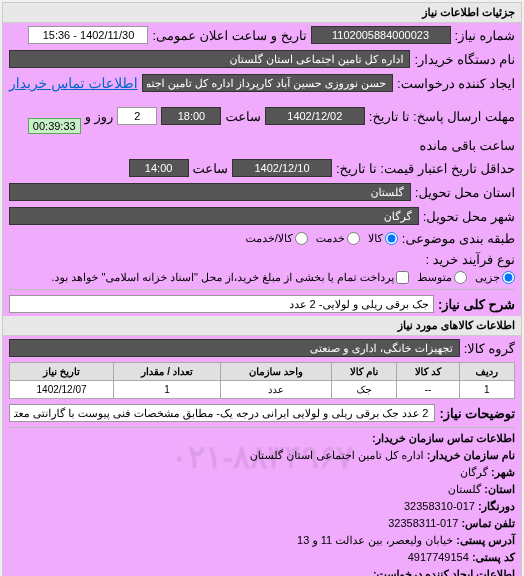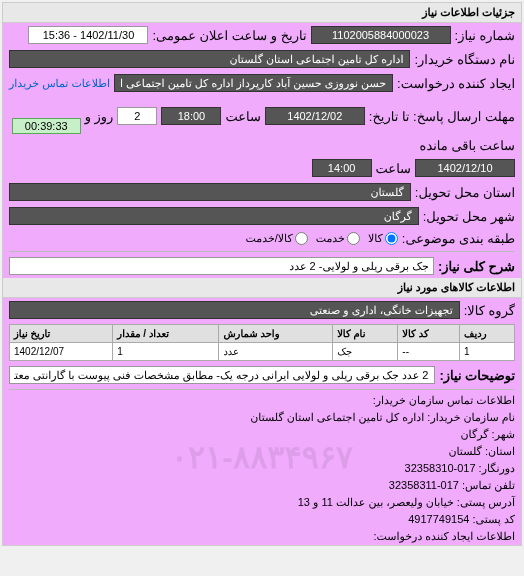--- a/index.html
+++ b/index.html
@@ -45,21 +45,22 @@
       min-width: 0;
     }
     .input.dark {
       background: #555;
       color: #fff;
       border: 1px solid #333;
     }
     .input.wide { flex: 1; text-align: right; padding-right: 6px; }
     .link {
       color: #0066cc;
-      font-size: 11px;
+      text-decoration: underline;
+      font-size: 14px;
       cursor: pointer;
     }
     .radio-group {
       display: flex;
       align-items: center;
       gap: 8px;
     }
     .radio-item, .check-item {
       display: flex;
       align-items: flex-end;
@@ -71,30 +72,30 @@
     }
     .separator {
       border: none;
       border-top: 1px solid #bbb;
       margin: 2px 6px;
     }
     .info-row {
       padding: 2px 6px;
       font-size: 11px;
     }
-    .info-row .lbl { font-weight: normal; }
+    .info-row .lbl { font-weight: bold; }
     table {
       width: 100%;
       border-collapse: collapse;
       font-size: 10px;
     }
     th, td {
       border: 1px solid #aaa;
       padding: 3px 4px;
-      text-align: left;
+      text-align: center;
       background: #fff;
     }
     th {
       background: #e0e0e0;
       font-weight: bold;
     }
     .watermark {
       position: absolute;
       bottom: 100px;
       left: 0;
@@ -102,21 +103,21 @@
       text-align: center;
       font-size: 32px;
       color: rgba(0,0,0,0.08);
       pointer-events: none;
       font-weight: bold;
       letter-spacing: 2px;
     }
     .countdown {
       background: #c8f0c8;
       border: 1px solid #5a5;
-      padding: 1px 12px;
+      padding: 1px 4px;
       margin-top: 20px;
     }
   </style>
 </head>
 <body>
 
 <div class="panel">
   <div class="section-header">جزئیات اطلاعات نیاز</div>
 
   <div class="form-row">
@@ -142,20 +143,21 @@
     <input class="input dark" style="width: 100px;" value="1402/12/02">
     <span class="label">ساعت</span>
     <input class="input dark" style="width: 60px;" value="18:00">
     <input class="input" style="width: 40px;" value="2">
     <span class="label">روز و</span>
     <span class="input countdown">00:39:33</span>
     <span class="label">ساعت باقی مانده</span>
   </div>
 
   <div class="form-row">
+    <span class="label">حداقل تاریخ اعتبار قیمت: تا تاریخ:</span>
     <input class="input dark" style="width: 100px;" value="1402/12/10">
     <span class="label">ساعت</span>
     <input class="input dark" style="width: 60px;" value="14:00">
   </div>
 
   <div class="form-row">
     <span class="label">استان محل تحویل:</span>
     <input class="input dark wide" value="گلستان" style="">
   </div>
 
@@ -175,20 +177,37 @@
           <input type="radio" name="cat" style="">
           <span>خدمت</span>
         </label>
       <label class="radio-item">
           <input type="radio" name="cat" style="">
           <span>کالا/خدمت</span>
         </label>
     </div>
   </div>
 
+  <div class="form-row">
+    <span class="label">نوع فرآیند خرید :</span>
+    <div class="radio-group">
+      <label class="radio-item">
+          <input type="radio" name="ptype" checked="" style="">
+          <span>جزیی</span>
+        </label>
+      <label class="radio-item">
+          <input type="radio" name="ptype" style="">
+          <span>متوسط</span>
+        </label>
+      <label class="check-item">
+          <input type="checkbox" style="">
+          <span>پرداخت تمام یا بخشی از مبلغ خرید،از محل "اسناد خزانه اسلامی" خواهد بود.</span>
+        </label>
+    </div>
+  </div>
 
   <hr class="separator">
 
   <div class="form-row">
     <span class="label" style="font-weight:bold">شرح کلی نیاز:</span>
     <input class="input" style="flex: 1 1 0%; text-align: right;" value="جک برقی ریلی و لولایی- 2 عدد">
   </div>
 
   <div class="section-header">اطلاعات کالاهای مورد نیاز</div>
 
@@ -197,21 +216,21 @@
     <input class="input dark wide" value="تجهیزات خانگی، اداری و صنعتی" style="">
   </div>
 
   <div style="padding:2px 6px">
     <table>
       <thead>
         <tr>
           <th>ردیف</th>
           <th>کد کالا</th>
           <th>نام کالا</th>
-          <th>واحد شمارش</th>
+          <th>واحد سازمان</th>
           <th>تعداد / مقدار</th>
           <th>تاریخ نیاز</th>
         </tr>
       </thead>
       <tbody>
         <tr>
           <td>1</td>
           <td>--</td>
           <td>جک</td>
           <td>عدد</td>

